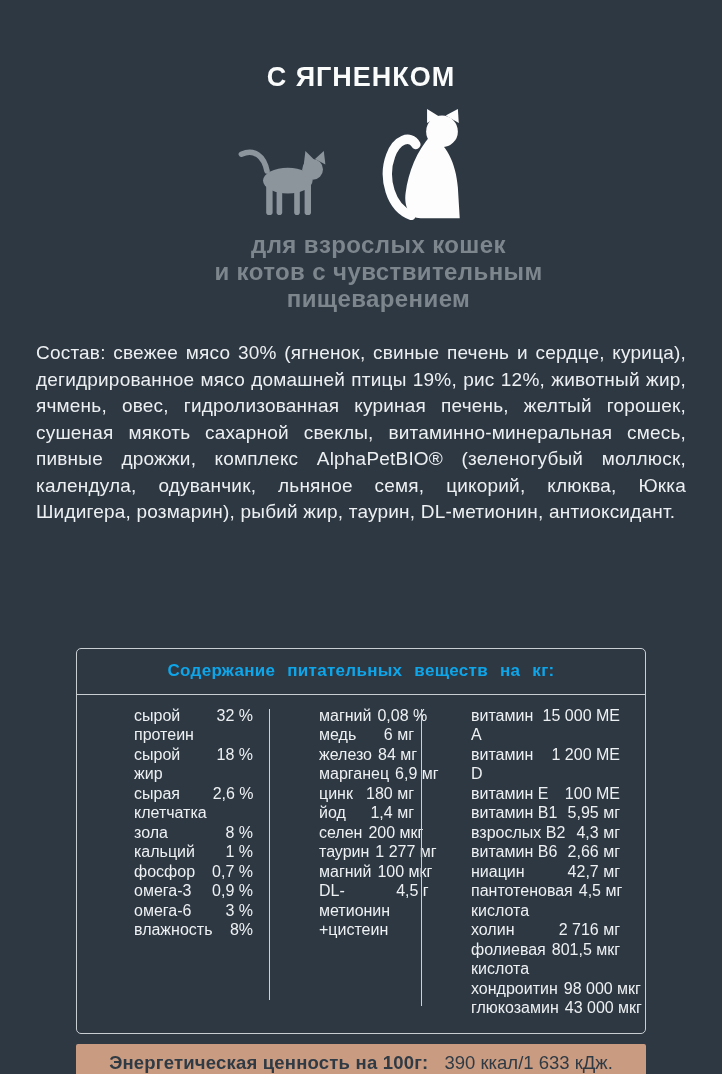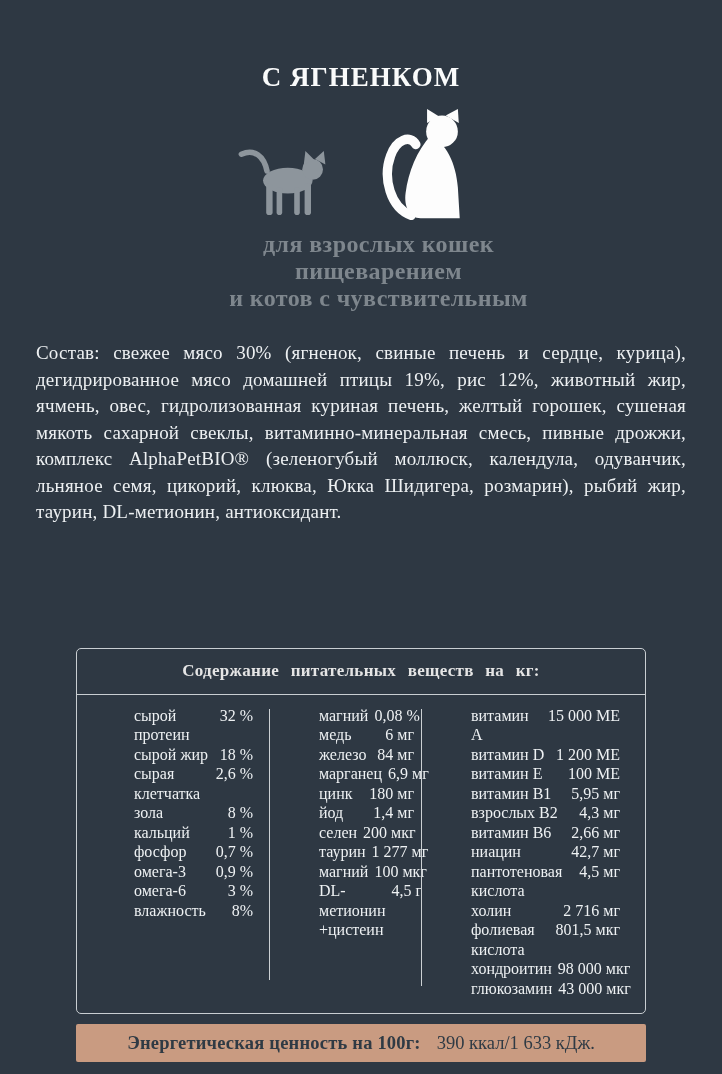--- a/index.html
+++ b/index.html
@@ -7,21 +7,20 @@
   body {
     font-family: "Liberation Sans", sans-serif;
     background: #2e3843;
   }
   .page {
     position: relative;
     width: 722px;
     height: 1074px;
     background: #2e3843;
     overflow: hidden;
-    font-family: Liberation Serif, serif;
   }
   .flavor-title {
     margin-top: 62px;
     text-align: center;
     color: #fafbfb;
     font-size: 27px;
     font-weight: 800;
     letter-spacing: 1px;
   }
   .cats {
@@ -55,21 +54,21 @@
   }
   .nutrition-table {
     width: 570px;
     margin: 122px auto 0;
     border: 1.5px solid #c9ced2;
     border-radius: 5px;
   }
   .table-title {
     padding: 12px 0 13px;
     text-align: center;
-    color: #e5e5e5;
+    color: #0ea5e9;
     font-size: 17px;
     font-weight: 700;
     word-spacing: 7px;
     letter-spacing: 0.3px;
     border-bottom: 1.5px solid #c9ced2;
   }
   .table-body {
     display: flex;
     padding: 11px 0 15px;
   }
@@ -138,22 +137,22 @@
         <path d="M63,28 C79,37 90,57 92,84 L94,117 L52,117 C40,117 34,104 36,90 C39,67 48,45 63,28 Z"></path>
         <circle cx="75" cy="24" r="17"></circle>
         <path d="M59,15 L59,0 L72,8 Z"></path>
         <path d="M79,7 L92,0 L93,15 Z"></path>
       </g>
     </svg>
   </div>
 
   <div class="subtitle">
     <div>для взрослых кошек</div>
+    <div>и котов с чувствительным</div>
     <div>пищеварением</div>
-    <div>и котов с чувствительным</div>
   </div>
 
   <p class="composition">Состав: свежее мясо 30% (ягненок, свиные печень и сердце, курица), дегидрированное мясо домашней птицы 19%, рис 12%, животный жир, ячмень, овес, гидролизованная куриная печень, желтый горошек, сушеная мякоть сахарной свеклы, витаминно-минеральная смесь, пивные дрожжи, комплекс AlphaPetBIO® (зеленогубый моллюск, календула, одуванчик, льняное семя, цикорий, клюква, Юкка Шидигера, розмарин), рыбий жир, таурин, DL-метионин, антиоксидант.</p>
 
   <div class="nutrition-table">
     <div class="table-title">Содержание питательных веществ на кг:</div>
     <div class="table-body">
       <div class="col col-0">
           <div class="row">
             <span class="lbl">сырой протеин</span>

